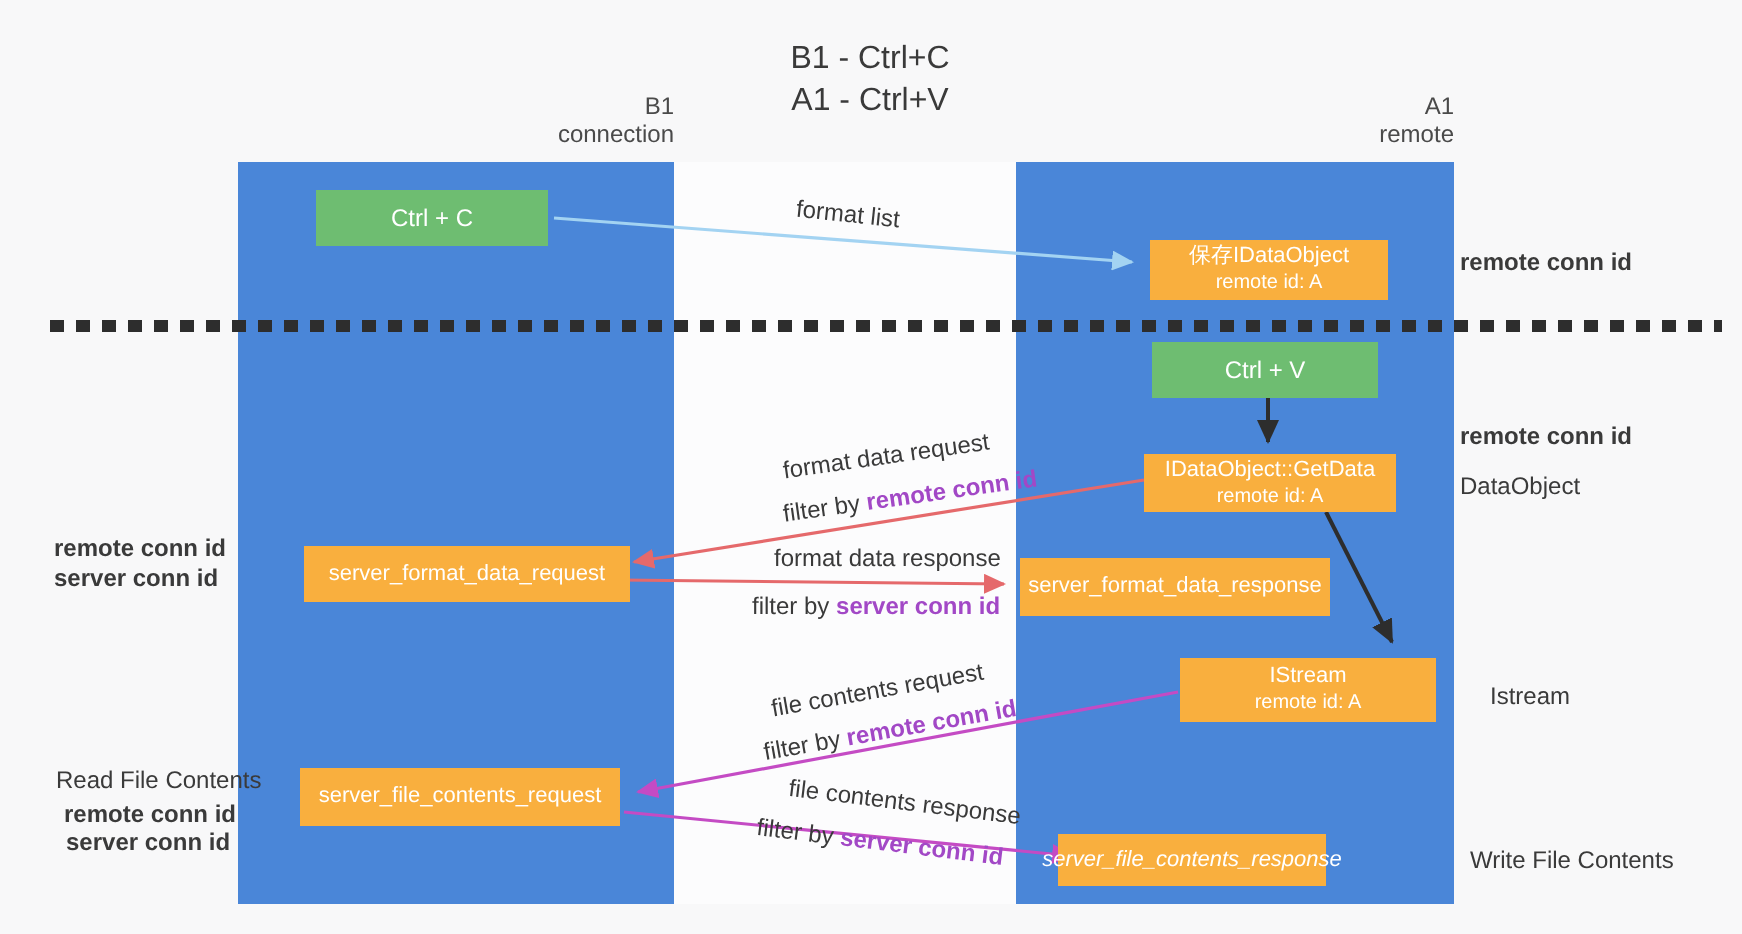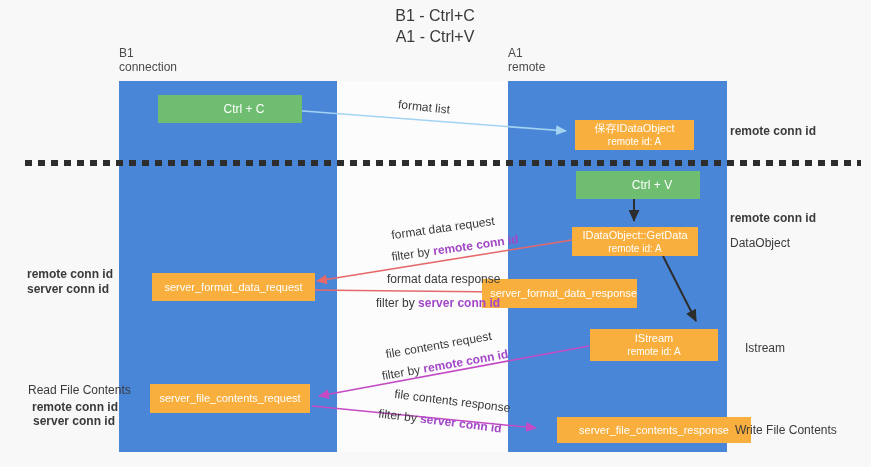--- a/index.html
+++ b/index.html
@@ -1,25 +1,25 @@
 <!DOCTYPE html>
 <html><head>
 <meta charset="utf-8">
 <style>
   html,body{margin:0;padding:0;}
   body{font-family:"Liberation Sans", sans-serif; background:#f8f8f9;}
   #stage{position:relative;width:871px;height:467px;background:#f8f8f9;overflow:hidden;}
   .lane{position:absolute;background:#4a86d8;}
   .midstrip{position:absolute;background:#fcfcfd;}
-  .title{position:absolute;left:300px;top:5px;width:270px;text-align:center;
+  .title{position:absolute;left:300px;top:19px;width:270px;text-align:center;
          font-size:16px;color:#3a3a3a;line-height:21px;}
-  .lane-header{position:absolute;text-align:left;font-size:12px;color:#4a4a4a;line-height:14px;}
+  .lane-header{position:absolute;text-align:right;font-size:12px;color:#4a4a4a;line-height:14px;}
   .node{position:absolute;display:flex;flex-direction:column;align-items:center;justify-content:center;
         color:#ffffff;text-align:center;line-height:13px;}
-  .green{background:#6ebd71;font-size:12px;padding-left:28px;}
+  .green{background:#6ebd71;font-size:12px;}
   .orange{background:#f9af3e;font-size:11px;}
   .node .l2{font-size:10px;}
   .albl{position:absolute;font-size:12px;color:#3a3a3a;white-space:nowrap;}
   .purple{color:#a248c6;font-weight:bold;}
   .greent{color:#56b45a;font-weight:bold;}
   .side{position:absolute;font-size:12px;color:#3a3a3a;white-space:nowrap;}
   .side.b{font-weight:bold;}
   .dashline{position:absolute;left:25px;top:160px;width:836px;height:6px;
             background:repeating-linear-gradient(to right,#2d2d2d 0 7px,transparent 7px 13px);}
   svg.overlay{position:absolute;left:0;top:0;width:871px;height:467px;pointer-events:none;}
@@ -75,47 +75,47 @@
 
   <div class="node green" style="left:158px;top:95px;width:116px;height:28px;">
     <div>Ctrl + C</div>
   </div>
 
   <div class="node orange" style="left:575px;top:120px;width:119px;height:30px;text-align:center;">
     <div>保存IDataObject</div>
     <div class="l2">remote id: A</div>
   </div>
 
-  <div class="node green" style="left:576px;top:171px;width:96px;height:28px;">
+  <div class="node green" style="left:576px;top:171px;width:113px;height:28px;">
     <div>Ctrl + V</div>
   </div>
 
   <div class="node orange" style="left:572px;top:227px;width:126px;height:29px;">
     <div>IDataObject::GetData</div>
     <div class="l2">remote id: A</div>
   </div>
 
   <div class="node orange" style="left:152px;top:273px;width:163px;height:28px;">
     <div>server_format_data_request</div>
   </div>
 
-  <div class="node orange" style="left:482px;top:279px;width:155px;height:29px;align-items:flex-end;">
+  <div class="node orange" style="left:510px;top:279px;width:155px;height:29px;">
     <div>server_format_data_response</div>
   </div>
 
   <div class="node orange" style="left:590px;top:329px;width:128px;height:32px;">
     <div>IStream</div>
     <div class="l2">remote id: A</div>
   </div>
 
   <div class="node orange" style="left:150px;top:384px;width:160px;height:29px;">
     <div>server_file_contents_request</div>
   </div>
 
-  <div class="node orange" style="left:557px;top:417px;width:194px;height:26px;">
+  <div class="node orange" style="left:529px;top:417px;width:134px;height:26px;font-style:italic;">
     <div>server_file_contents_response</div>
   </div>
 
   <div class="albl" style="left:398px;top:100px;transform:rotate(6deg);">format list</div>
 
   <div class="albl" style="left:391px;top:221px;transform:rotate(-8deg);">format data request</div>
   <div class="albl" style="left:391px;top:241px;transform:rotate(-8deg);">
     <span>filter by</span>
     <span class="purple">remote conn id</span>
   </div>

